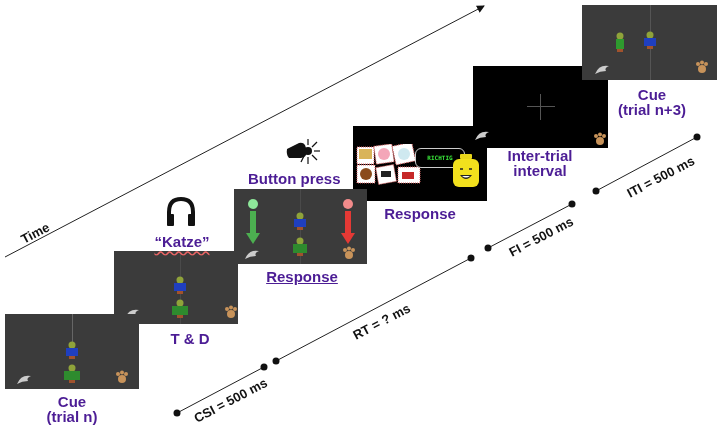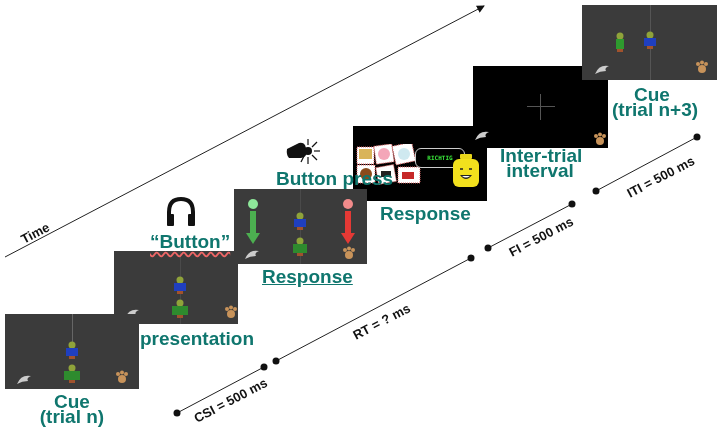--- a/index.html
+++ b/index.html
@@ -2,21 +2,21 @@
 <html><head>
 <meta charset="utf-8">
 <style>
   html, body { margin:0; padding:0; background:#fff; }
   body { width:720px; height:427px; position:relative; overflow:hidden;
          font-family:"Liberation Sans", sans-serif; }
   .abs { position:absolute; }
   .screen { position:absolute; overflow:hidden; }
   .gray { background:#3b3b3b; }
   .black { background:#000; }
-  .label { position:absolute; font-weight:bold; font-size:19px; color:#0f766e;
+  .label { position:absolute; font-weight:bold; font-size:15px; color:#4c1d95;
            text-align:center; line-height:15px; white-space:nowrap; }
   .label span { display:block; }
   .vline { position:absolute; width:1px; background:#555; }
   svg.overlay { position:absolute; left:0; top:0; }
   .seg-label { font-family:"Liberation Sans", sans-serif; font-weight:bold; font-size:13px; fill:#111; }
 </style>
 </head>
 <body>
 
 <svg class="overlay" width="720" height="427">
@@ -199,21 +199,21 @@
     <g stroke="#111" stroke-width="1.2">
       <line x1="23" y1="6" x2="23" y2="0"></line>
         <line x1="27" y1="8" x2="32" y2="3"></line>
       <line x1="29" y1="12" x2="35" y2="12"></line>
         <line x1="27" y1="16" x2="32" y2="21"></line>
       <line x1="23" y1="18" x2="23" y2="25"></line>
         <line x1="19" y1="17" x2="16" y2="23"></line>
     </g>
   </svg>
 </div>
-<div class="label" style="left:276px; top:171px; width:84px;text-align:right;">Button press</div>
+<div class="label" style="left:248px; top:171px; width:84px;text-align:right;">Button press</div>
 
 <div class="screen gray" style="left:114px; top:251px; width:124px; height:73px;">
   <div class="vline" style="left:66px; top:0; height:73px; background:#4a4a4a;"></div>
   <div class="abs" style="left:59px; top:25px;">
     <svg width="14" height="20">
         <circle cx="7" cy="4" r="3.5" fill="#8fa33a"></circle>
         <rect x="1" y="7" width="12" height="8" fill="#1f3fbf"></rect>
         <rect x="4" y="15" width="6" height="3" fill="#a0522d"></rect>
       </svg>
   </div>
@@ -232,30 +232,30 @@
         <circle cx="11" cy="4" r="2" fill="#c8935a"></circle>
       </svg>
   </div>
 </div>
 <div class="abs" style="left:124px; top:305px;">
   <svg width="16" height="12">
       <path d="M1,11 Q5,1 15,3 Q10,5 12,8 Q6,8 1,11z" fill="#ccc"></path>
     </svg>
 </div>
 <div class="label" style="left:140px; top:331px; width:100px;">
-  <span>presentation</span>
+  <span>T &amp; D</span>
 </div>
 <div class="abs" style="left:165px; top:196px;">
   <svg width="32" height="32">
       <path d="M4,26 L4,16 Q4,3 16,3 Q28,3 28,16 L28,26" fill="none" stroke="#111" stroke-width="4"></path>
       <rect x="2" y="18" width="7" height="12" rx="1" fill="#111"></rect>
       <rect x="23" y="18" width="7" height="12" rx="1" fill="#111"></rect>
     </svg>
 </div>
-<div class="label" style="left:150px; top:234px; width:64px; text-decoration:underline wavy #e66; text-underline-offset:3px;">“Button”</div>
+<div class="label" style="left:150px; top:234px; width:64px; text-decoration:underline wavy #e66; text-underline-offset:3px;">“Katze”</div>
 
 <div class="screen gray" style="left:5px; top:314px; width:134px; height:75px;">
   <div class="vline" style="left:67px; top:0; height:40px; background:#666;"></div>
   <div class="abs" style="left:60px; top:27px;">
     <svg width="14" height="20">
         <circle cx="7" cy="4" r="3.5" fill="#8fa33a"></circle>
         <rect x="1" y="7" width="12" height="8" fill="#1f3fbf"></rect>
         <rect x="4" y="15" width="6" height="3" fill="#a0522d"></rect>
       </svg>
   </div>

